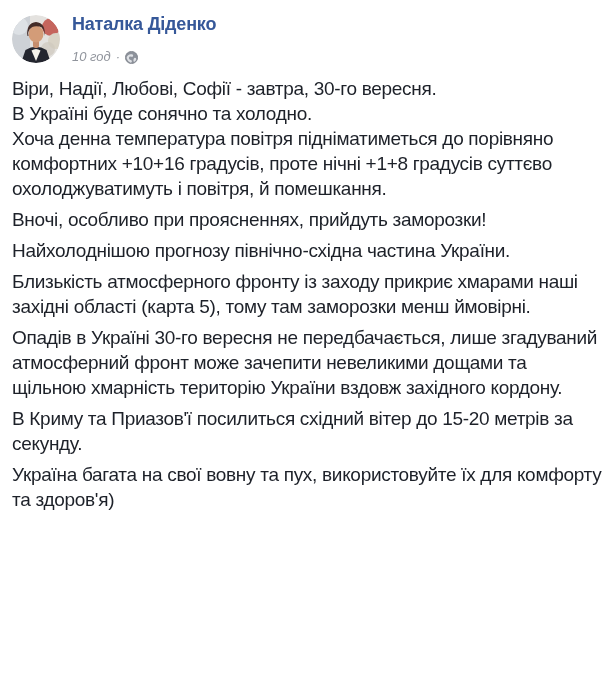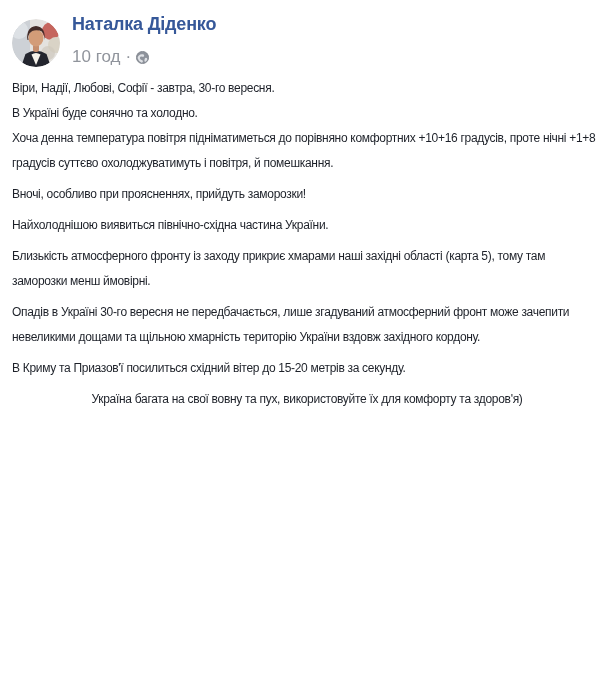--- a/index.html
+++ b/index.html
@@ -11,21 +11,21 @@
   *{box-sizing:border-box;}
   html,body{margin:0;padding:0;}
   body{
     width:614px;height:695px;
     background:var(--bg-color);
     font-family:"Liberation Sans","DejaVu Sans",sans-serif;
     overflow:hidden;
   }
   .post{width:614px;height:695px;background:var(--bg-color);}
   .post-header{
-    display:flex;align-items:flex-end;
+    display:flex;align-items:center;
     padding:11px 24px 0 12px;
   }
   .avatar{
     width:48px;height:48px;border-radius:50%;overflow:hidden;
     flex:0 0 48px;cursor:pointer;
   }
   .avatar svg{display:block;width:48px;height:48px;}
   .header-text{margin-left:12px;padding-top:2px;}
   .author{
     display:block;
@@ -33,40 +33,41 @@
     font-weight:bold;
     font-size:18px;
     line-height:22px;
     letter-spacing:-0.2px;
     text-decoration:none;
     cursor:pointer;
   }
   .meta{
     display:flex;align-items:center;
     color:var(--meta-color);
-    font-size:17px;
+    font-size:13px;
     line-height:20px;
     margin-top:12px;
+    font-style:italic;
   }
   .meta .timestamp{cursor:pointer;}
   .meta .dot{margin:0 5px;}
   .meta .globe{display:inline-flex;align-items:center;}
   .meta .globe svg{display:block;width:13px;height:13px;}
   .post-body{
     padding:9px 12px 12px 12px;
   }
   .post-paragraph{
     margin:0 0 6px 0;
     color:var(--body-color);
-    font-size:12px;
+    font-size:19px;
     line-height:25px;
     letter-spacing:-0.3px;
     white-space:pre-line;
   }
-  .post-paragraph:last-child{margin-bottom:8px;text-align:center;}
+  .post-paragraph:last-child{margin-bottom:8px;}
 </style>
 </head>
 <body>
 
 <div class="post">
 
   <div class="post-header">
 
     <div class="avatar">
       <svg viewBox="0 0 48 48">
@@ -108,20 +109,20 @@
       </div>
     </div>
 
   </div>
 
   <div class="post-body">
       <p class="post-paragraph">Віри, Надії, Любові, Софії - завтра, 30-го вересня.
 В Україні буде сонячно та холодно.
 Хоча денна температура повітря підніматиметься до порівняно комфортних +10+16 градусів, проте нічні +1+8 градусів суттєво охолоджуватимуть і повітря, й помешкання.</p>
       <p class="post-paragraph">Вночі, особливо при проясненнях, прийдуть заморозки!</p>
-      <p class="post-paragraph">Найхолоднішою виявиться північно-східна частина України.</p>
+      <p class="post-paragraph">Найхолоднішою прогнозу північно-східна частина України.</p>
       <p class="post-paragraph">Близькість атмосферного фронту із заходу прикриє хмарами наші західні області (карта 5), тому там заморозки менш ймовірні.</p>
       <p class="post-paragraph">Опадів в Україні 30-го вересня не передбачається, лише згадуваний атмосферний фронт може зачепити невеликими дощами та щільною хмарність територію України вздовж західного кордону.</p>
       <p class="post-paragraph">В Криму та Приазов'ї посилиться східний вітер до 15-20 метрів за секунду.</p>
       <p class="post-paragraph">Україна багата на свої вовну та пух, використовуйте їх для комфорту та здоров'я)</p>
     </div>
 
 </div>
 
 </body></html>

